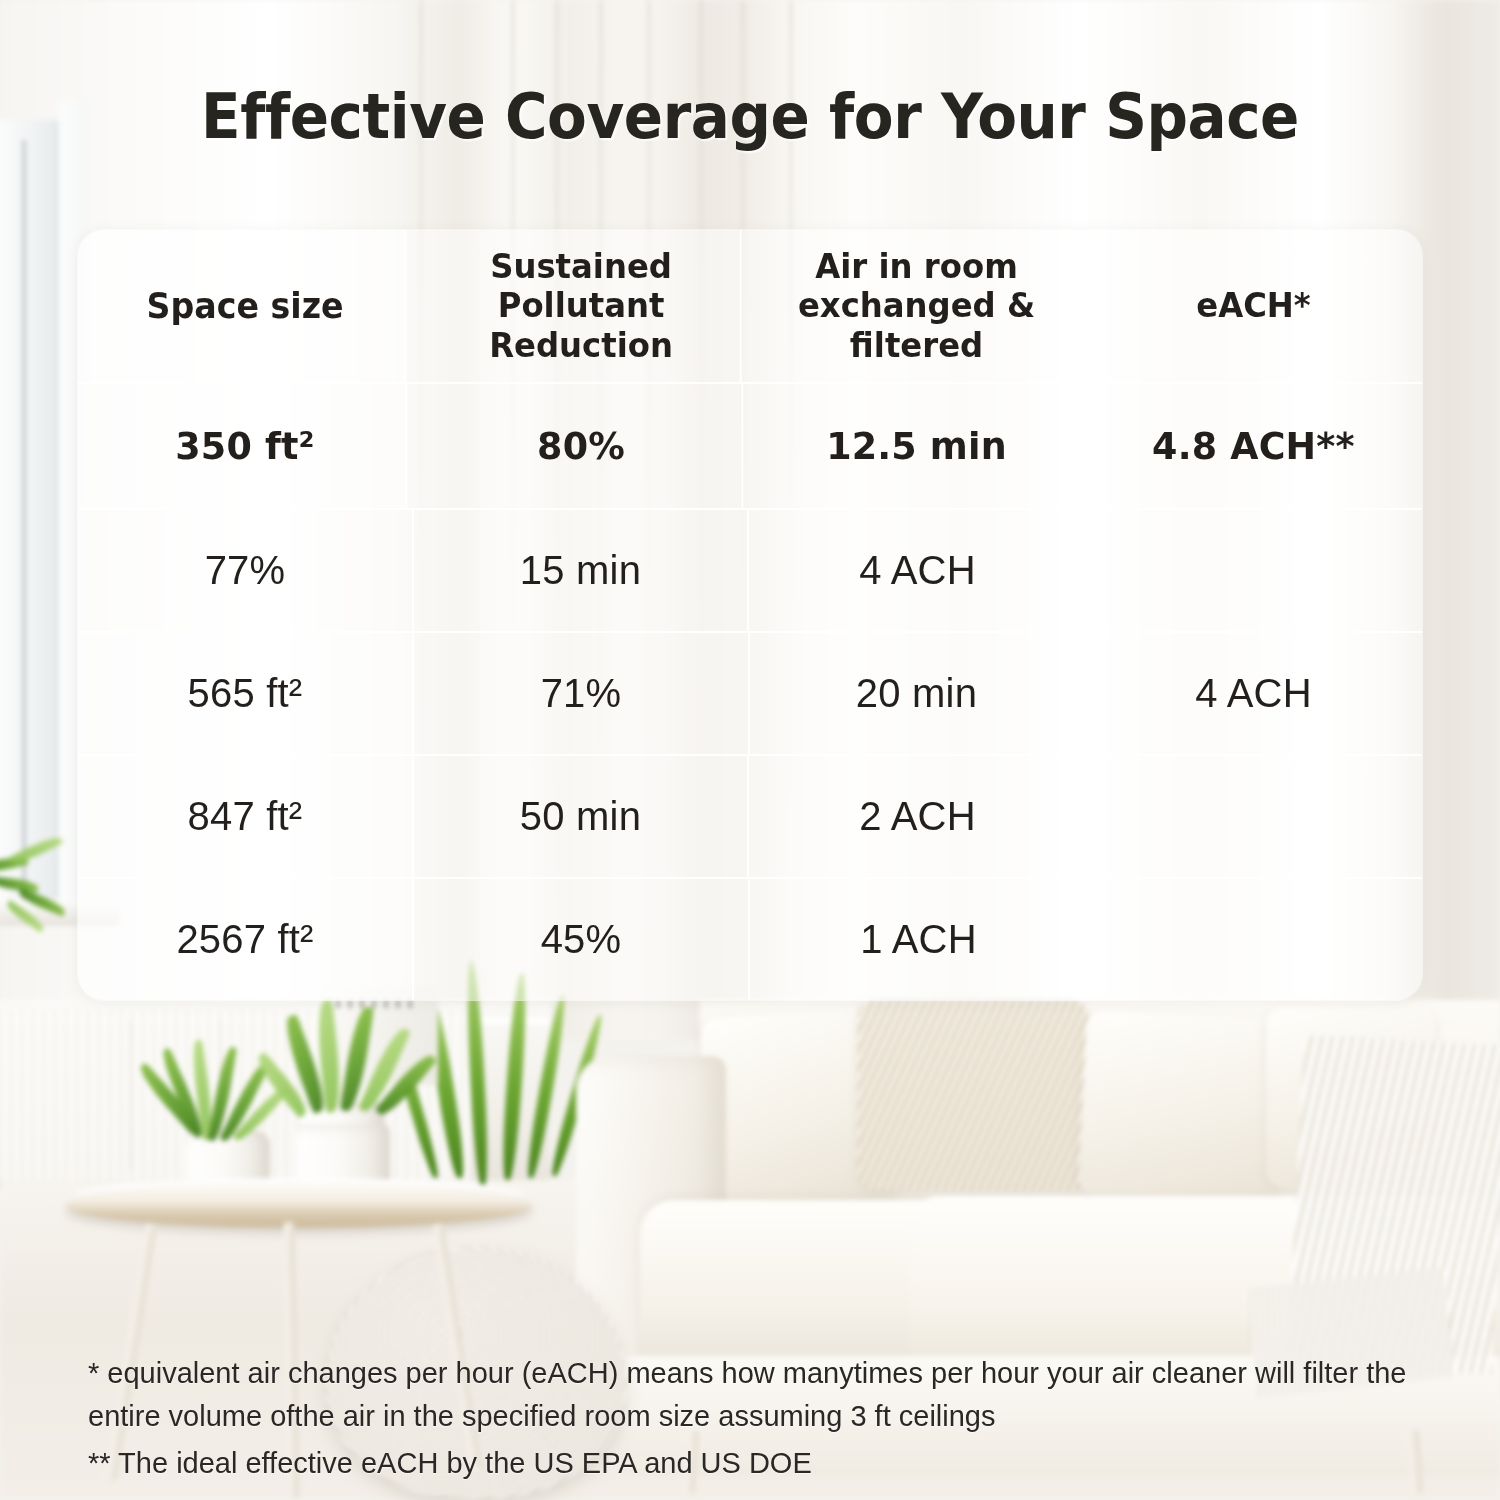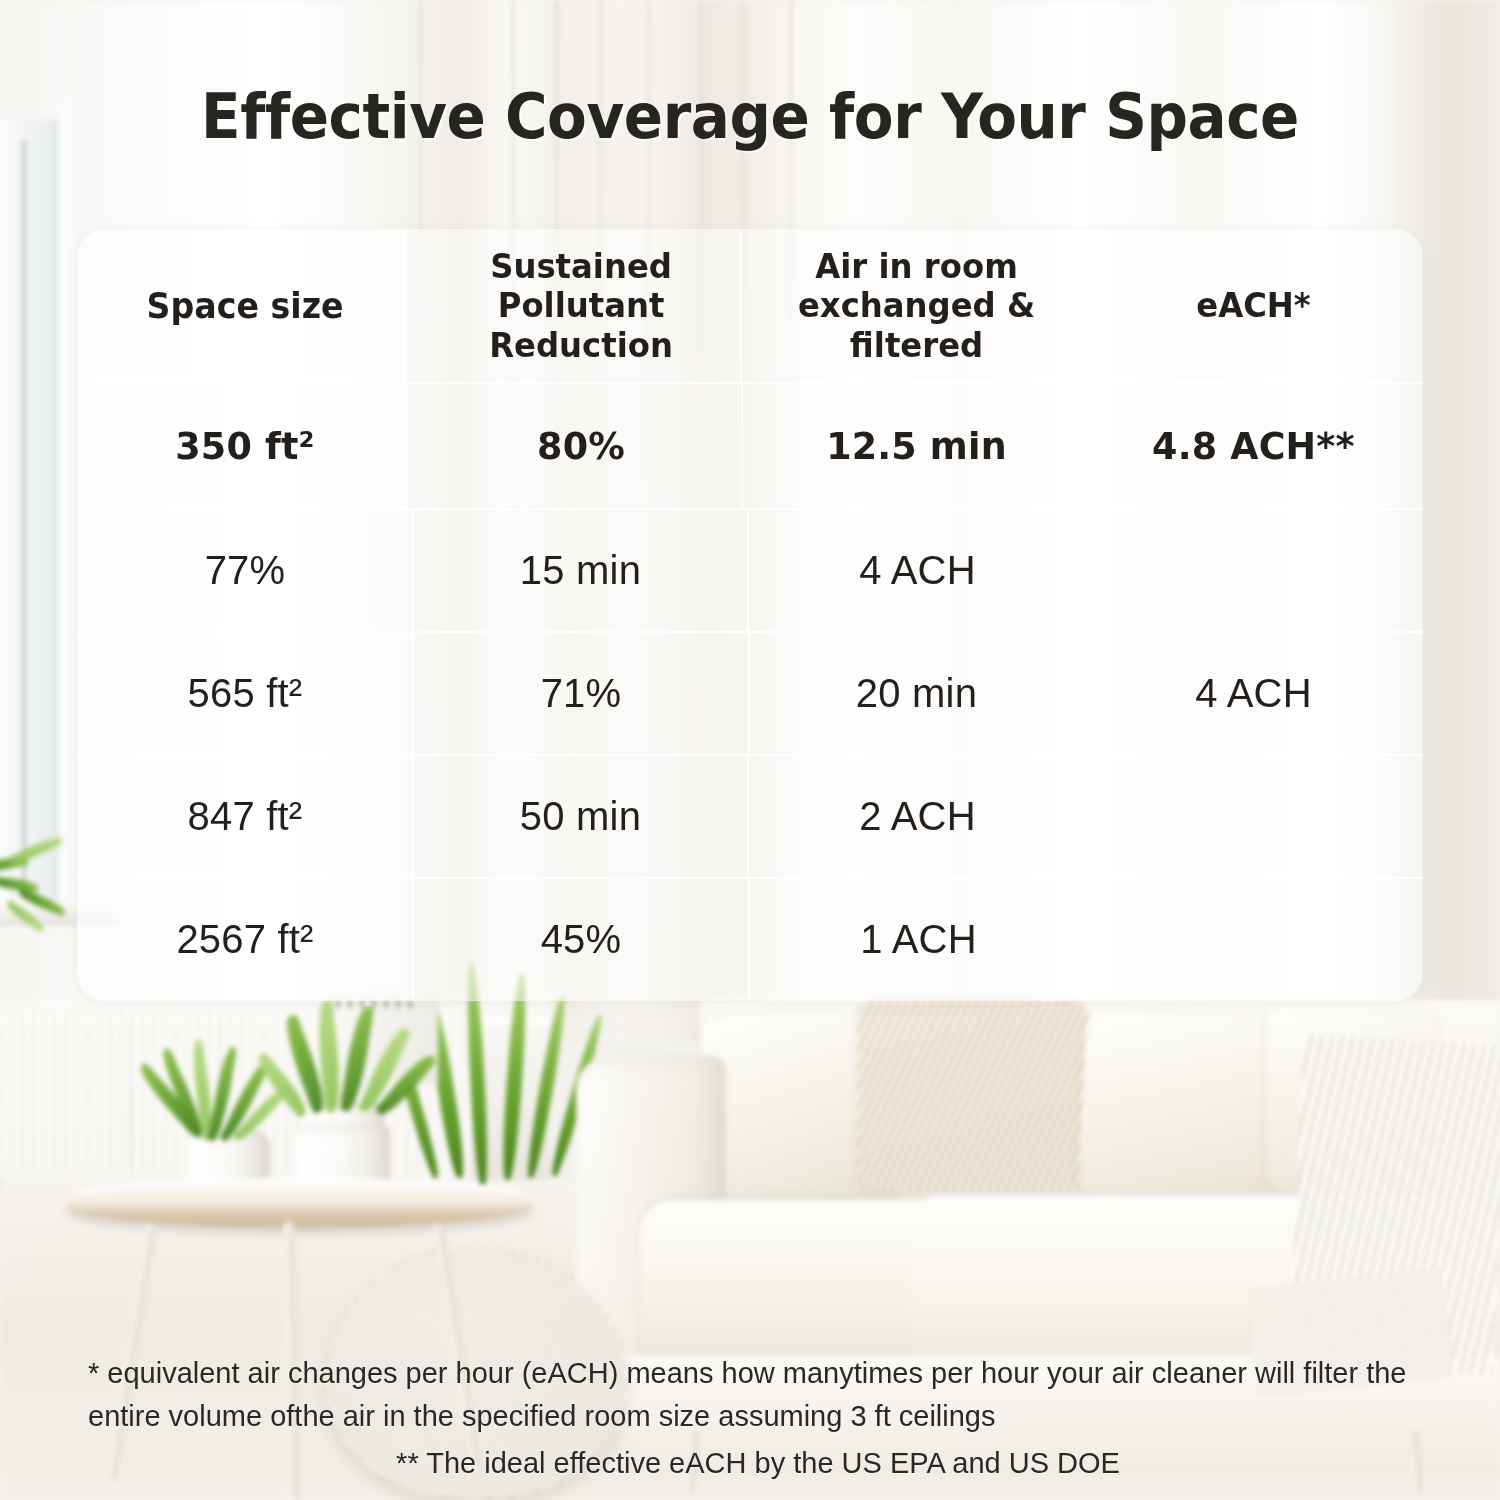--- a/index.html
+++ b/index.html
@@ -296,21 +296,21 @@
     left: 88px; top: 1340px;
     width: 1340px;
     z-index: 40;
     font-size: 29px;
     line-height: 43px;
     color: #2a2724;
     text-shadow: 0 1px 1px rgba(255,255,255,.7);
     margin-top: 12px;
   }
   #footnotes .fn { white-space: nowrap; }
-  #footnotes .fn2 { margin-top: 4px; text-align: center; }
+  #footnotes .fn2 { margin-top: 4px; }
 </style>
 </head>
 <body>
 
 <div id="scene">
 
   <div class="photo-blur">
     <div class="bg-curtains"></div>
 
     <div class="curtain-fold" style="left:420px"></div>

